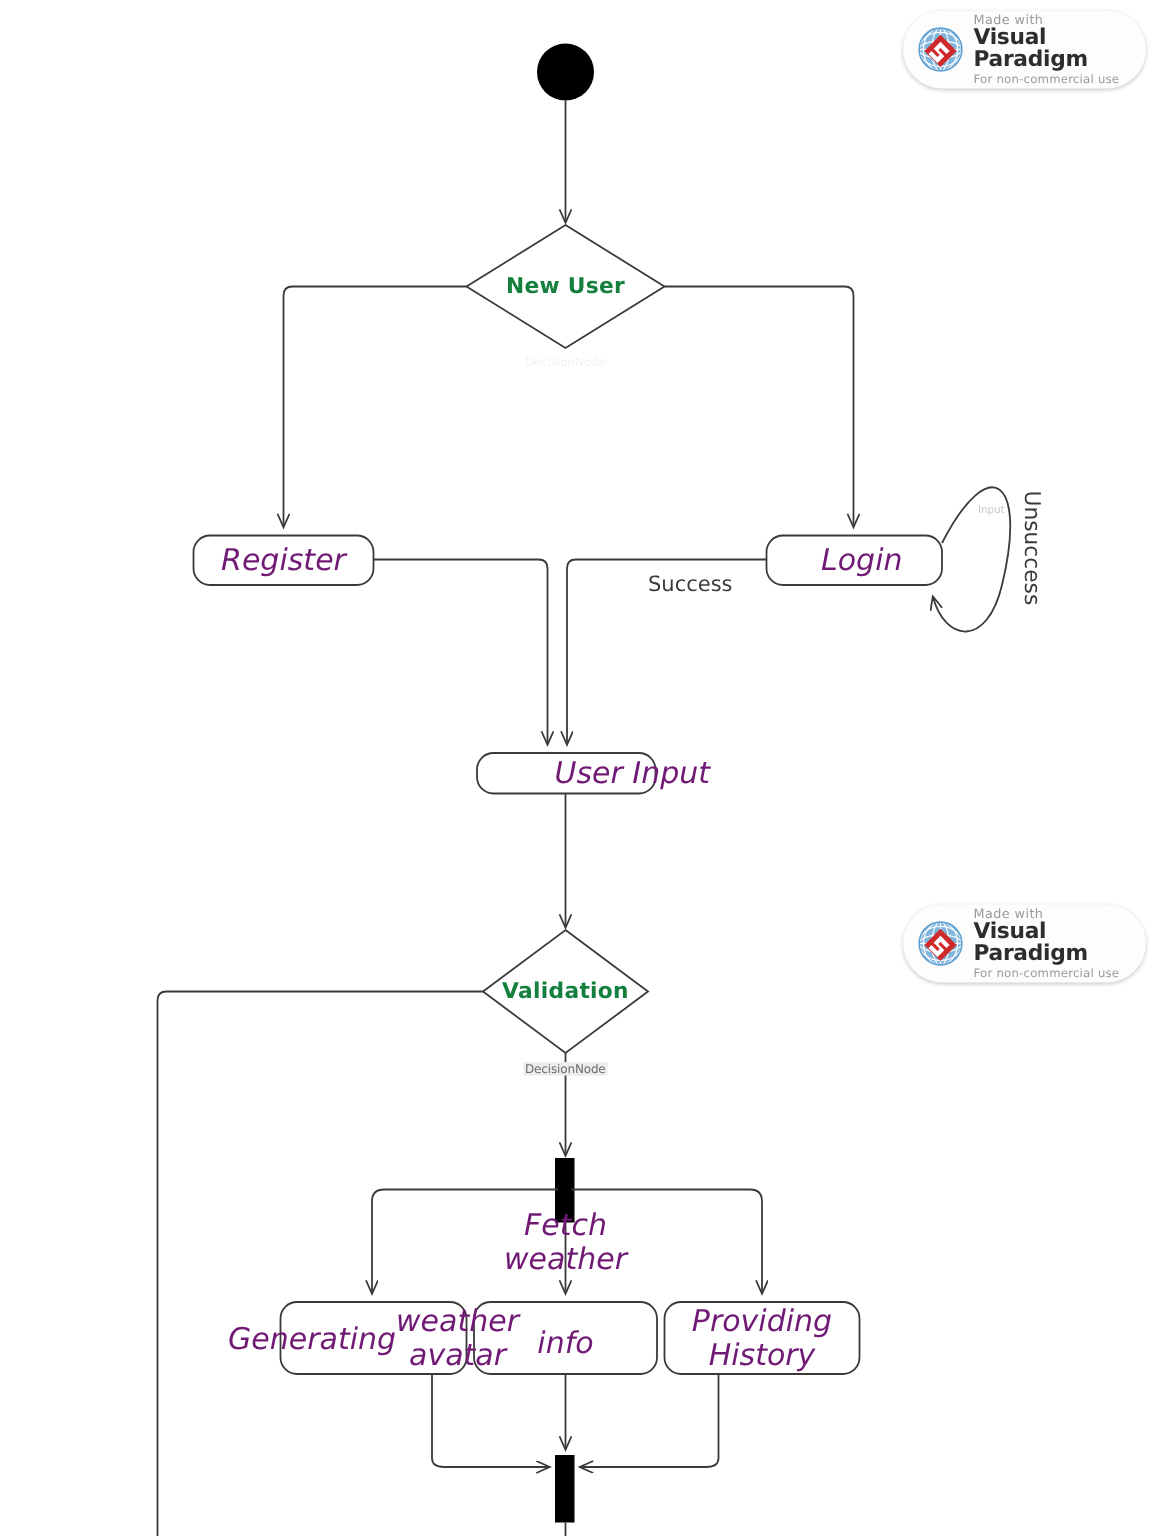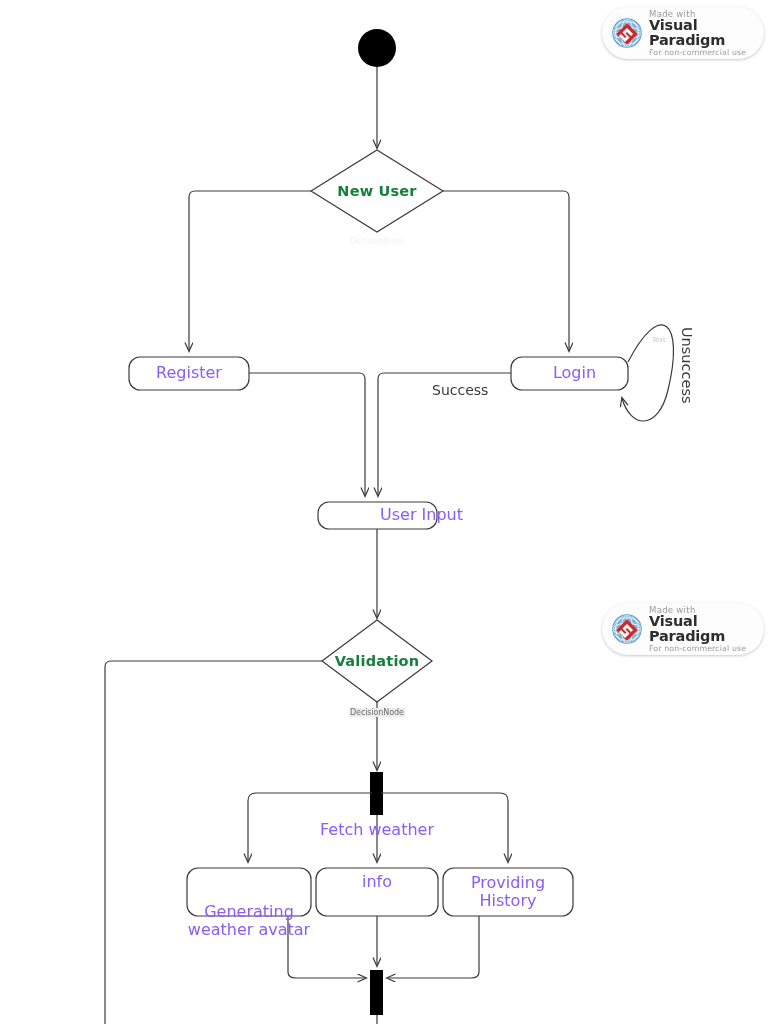--- a/index.html
+++ b/index.html
@@ -26,22 +26,23 @@
     position: absolute;
     display: flex;
     align-items: center;
     justify-content: center;
     text-align: center;
     color: #333333;
     pointer-events: none;
     line-height: 1.15;
   }
   .act-label {
-    font-size: 16px;
-    color: #8b5cf6;
+    font-size: 20px;
+    color: #701a75;
+    font-style: italic;
   }
   .decision-label {
     font-size: 14.5px;
     font-weight: bold;
     color: #15803d;
     letter-spacing: 0.2px;
   }
   .edge-label {
     position: absolute;
     font-size: 14px;
@@ -194,29 +195,29 @@
 <div class="stereo-label stereo-faint" style="left:350px; top:237px;">DecisionNode</div>
 
 <div class="node-label act-label" style="left:129px; top:357px; width:120px; height:33px;">Register</div>
 
 <div class="node-label act-label" style="left:511px; top:357px; width:127px; height:33px;">Login</div>
 
 <div class="edge-label" style="left:432px; top:350px;">Success</div>
 
 <div class="rot-label" style="left:695px; top:327px;">Unsuccess</div>
 
-<div class="stereo-label stereo-tiny" style="left:652px; top:336px;">Text</div>
+<div class="stereo-label stereo-tiny" style="left:652px; top:336px;">Input</div>
 
 <div class="node-label act-label" style="left:318px; top:502px; width:119px; height:27px;padding-left:44px;">User Input</div>
 
 <div class="node-label decision-label" style="left:315px; top:650px; width:124px; height:22px;">Validation</div>
 
 <div class="stereo-label stereo-grey" style="left:349px; top:708px;">DecisionNode</div>
 
-<div class="node-label act-label" style="left:187px; top:868px; width:124px; height:48px; flex-direction:column;margin-top:29px;">
+<div class="node-label act-label" style="left:187px; top:868px; width:124px; height:48px; ">
   <span>Generating</span>
   <span>weather avatar</span>
 </div>
 
 <div class="node-label act-label" style="left:316px; top:832px; width:122px; height:48px; flex-direction:column;gap:33px;">
   <span>Fetch weather</span>
   <span>info</span>
 </div>
 
 <div class="node-label act-label" style="left:443px; top:868px; width:130px; height:48px; flex-direction:column;">

